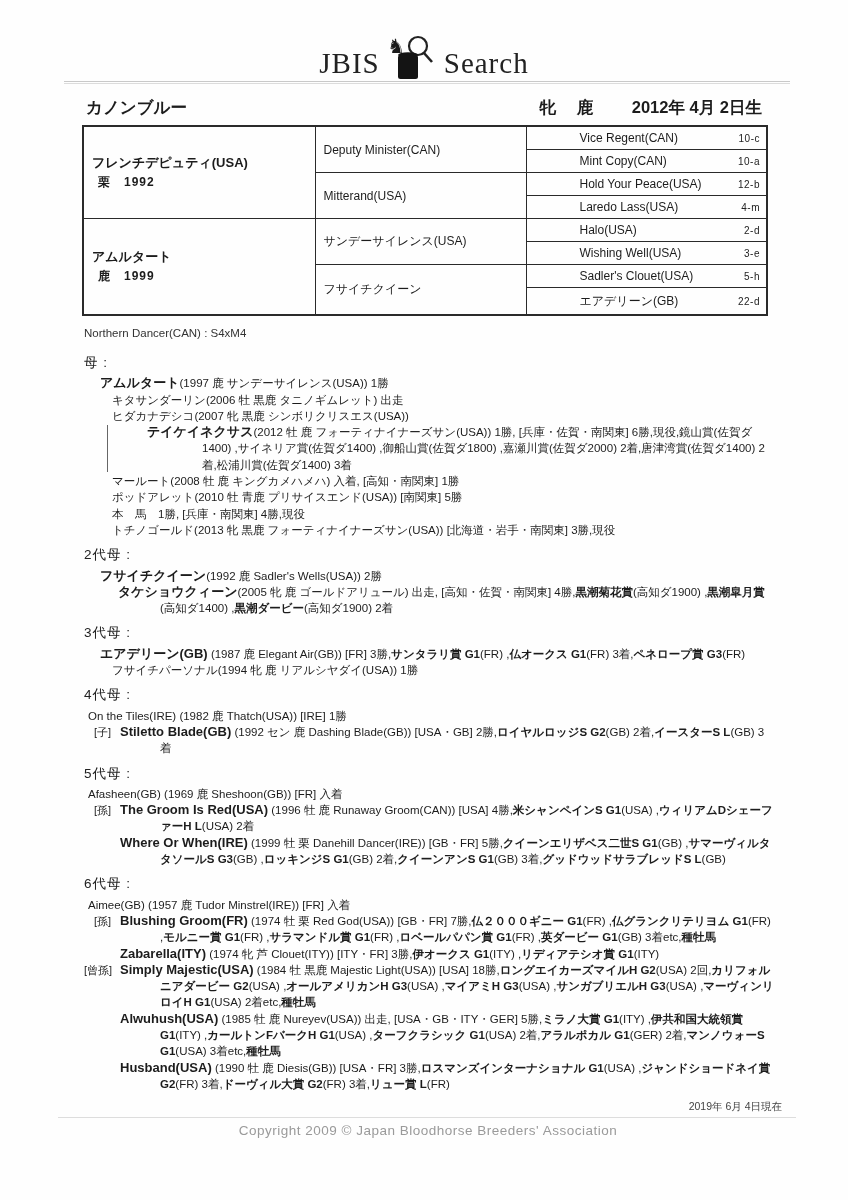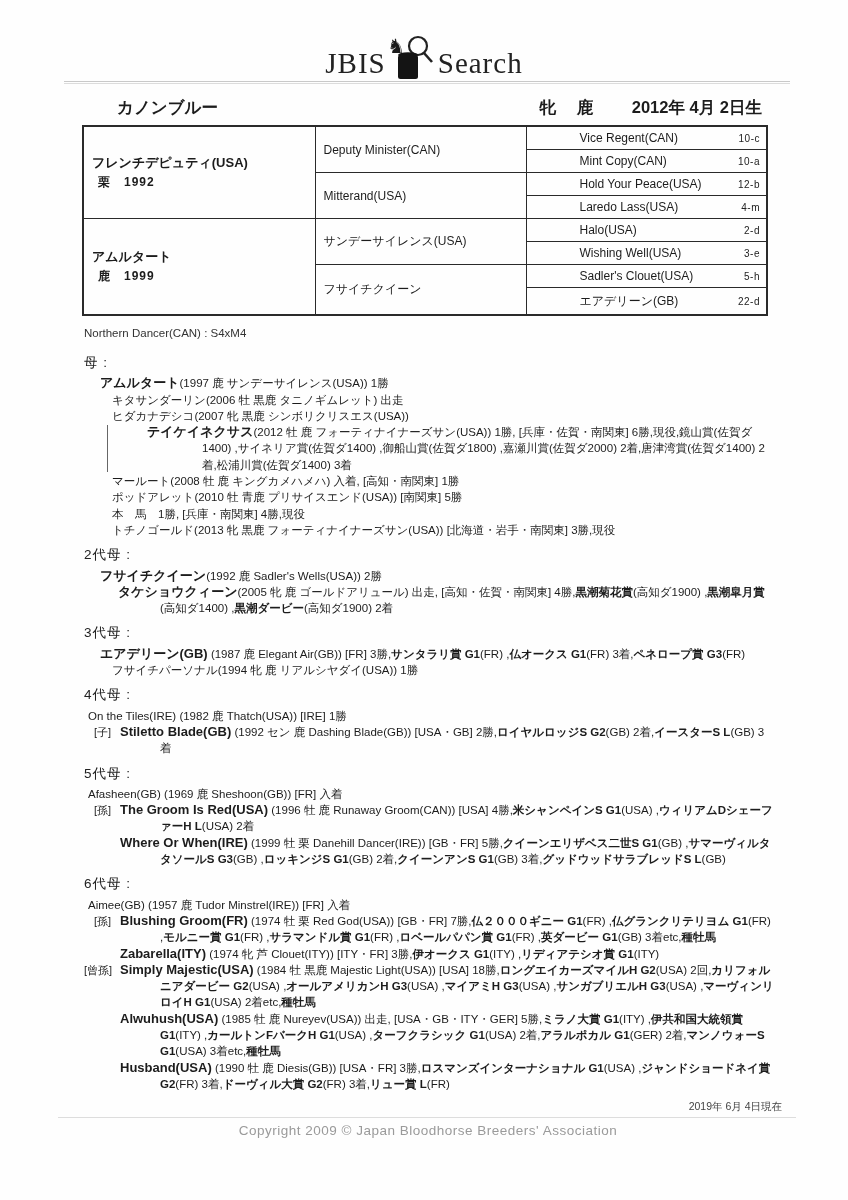--- a/index.html
+++ b/index.html
@@ -12,37 +12,37 @@
     -webkit-font-smoothing:antialiased;
   }
   .page {
     position:relative; width:848px; height:1200px;
     background:#fefefe; overflow:hidden;
   }
 
   
   .logo {
     position:absolute; top:34px; left:0; width:100%;
-    display:flex; justify-content:center; align-items:flex-end; gap:1px;
+    display:flex; justify-content:center; align-items:flex-end; gap:7px;
     font-family:"Liberation Serif","DejaVu Serif",serif;
     font-size:29px; color:#222; letter-spacing:1px;
   }
   .logo .word { line-height:1; padding-bottom:2px; }
   .logo svg { display:block; margin:0 2px -2px 2px; }
 
   .head-rule {
     position:absolute; top:81px; left:64px; right:58px; height:3px;
     border-top:1px solid #c9c9c9; border-bottom:1px solid #dcdcdc;
   }
 
   
   .titlebar {
     position:absolute; top:97px; left:86px; right:86px;
     display:flex; justify-content:space-between; align-items:baseline;
-    font-weight:bold; font-size:16.5px;margin-left:31px;
+    font-weight:bold; font-size:16.5px;
   }
   .titlebar .sexinfo span { display:inline-block; }
   .titlebar .sex  { margin-right:16px; }
   .titlebar .coat { margin-right:34px; }
 
   
   table.ped {
     position:absolute; top:125px; left:82px;
     width:684px; height:191px;
     border-collapse:collapse; table-layout:fixed;

